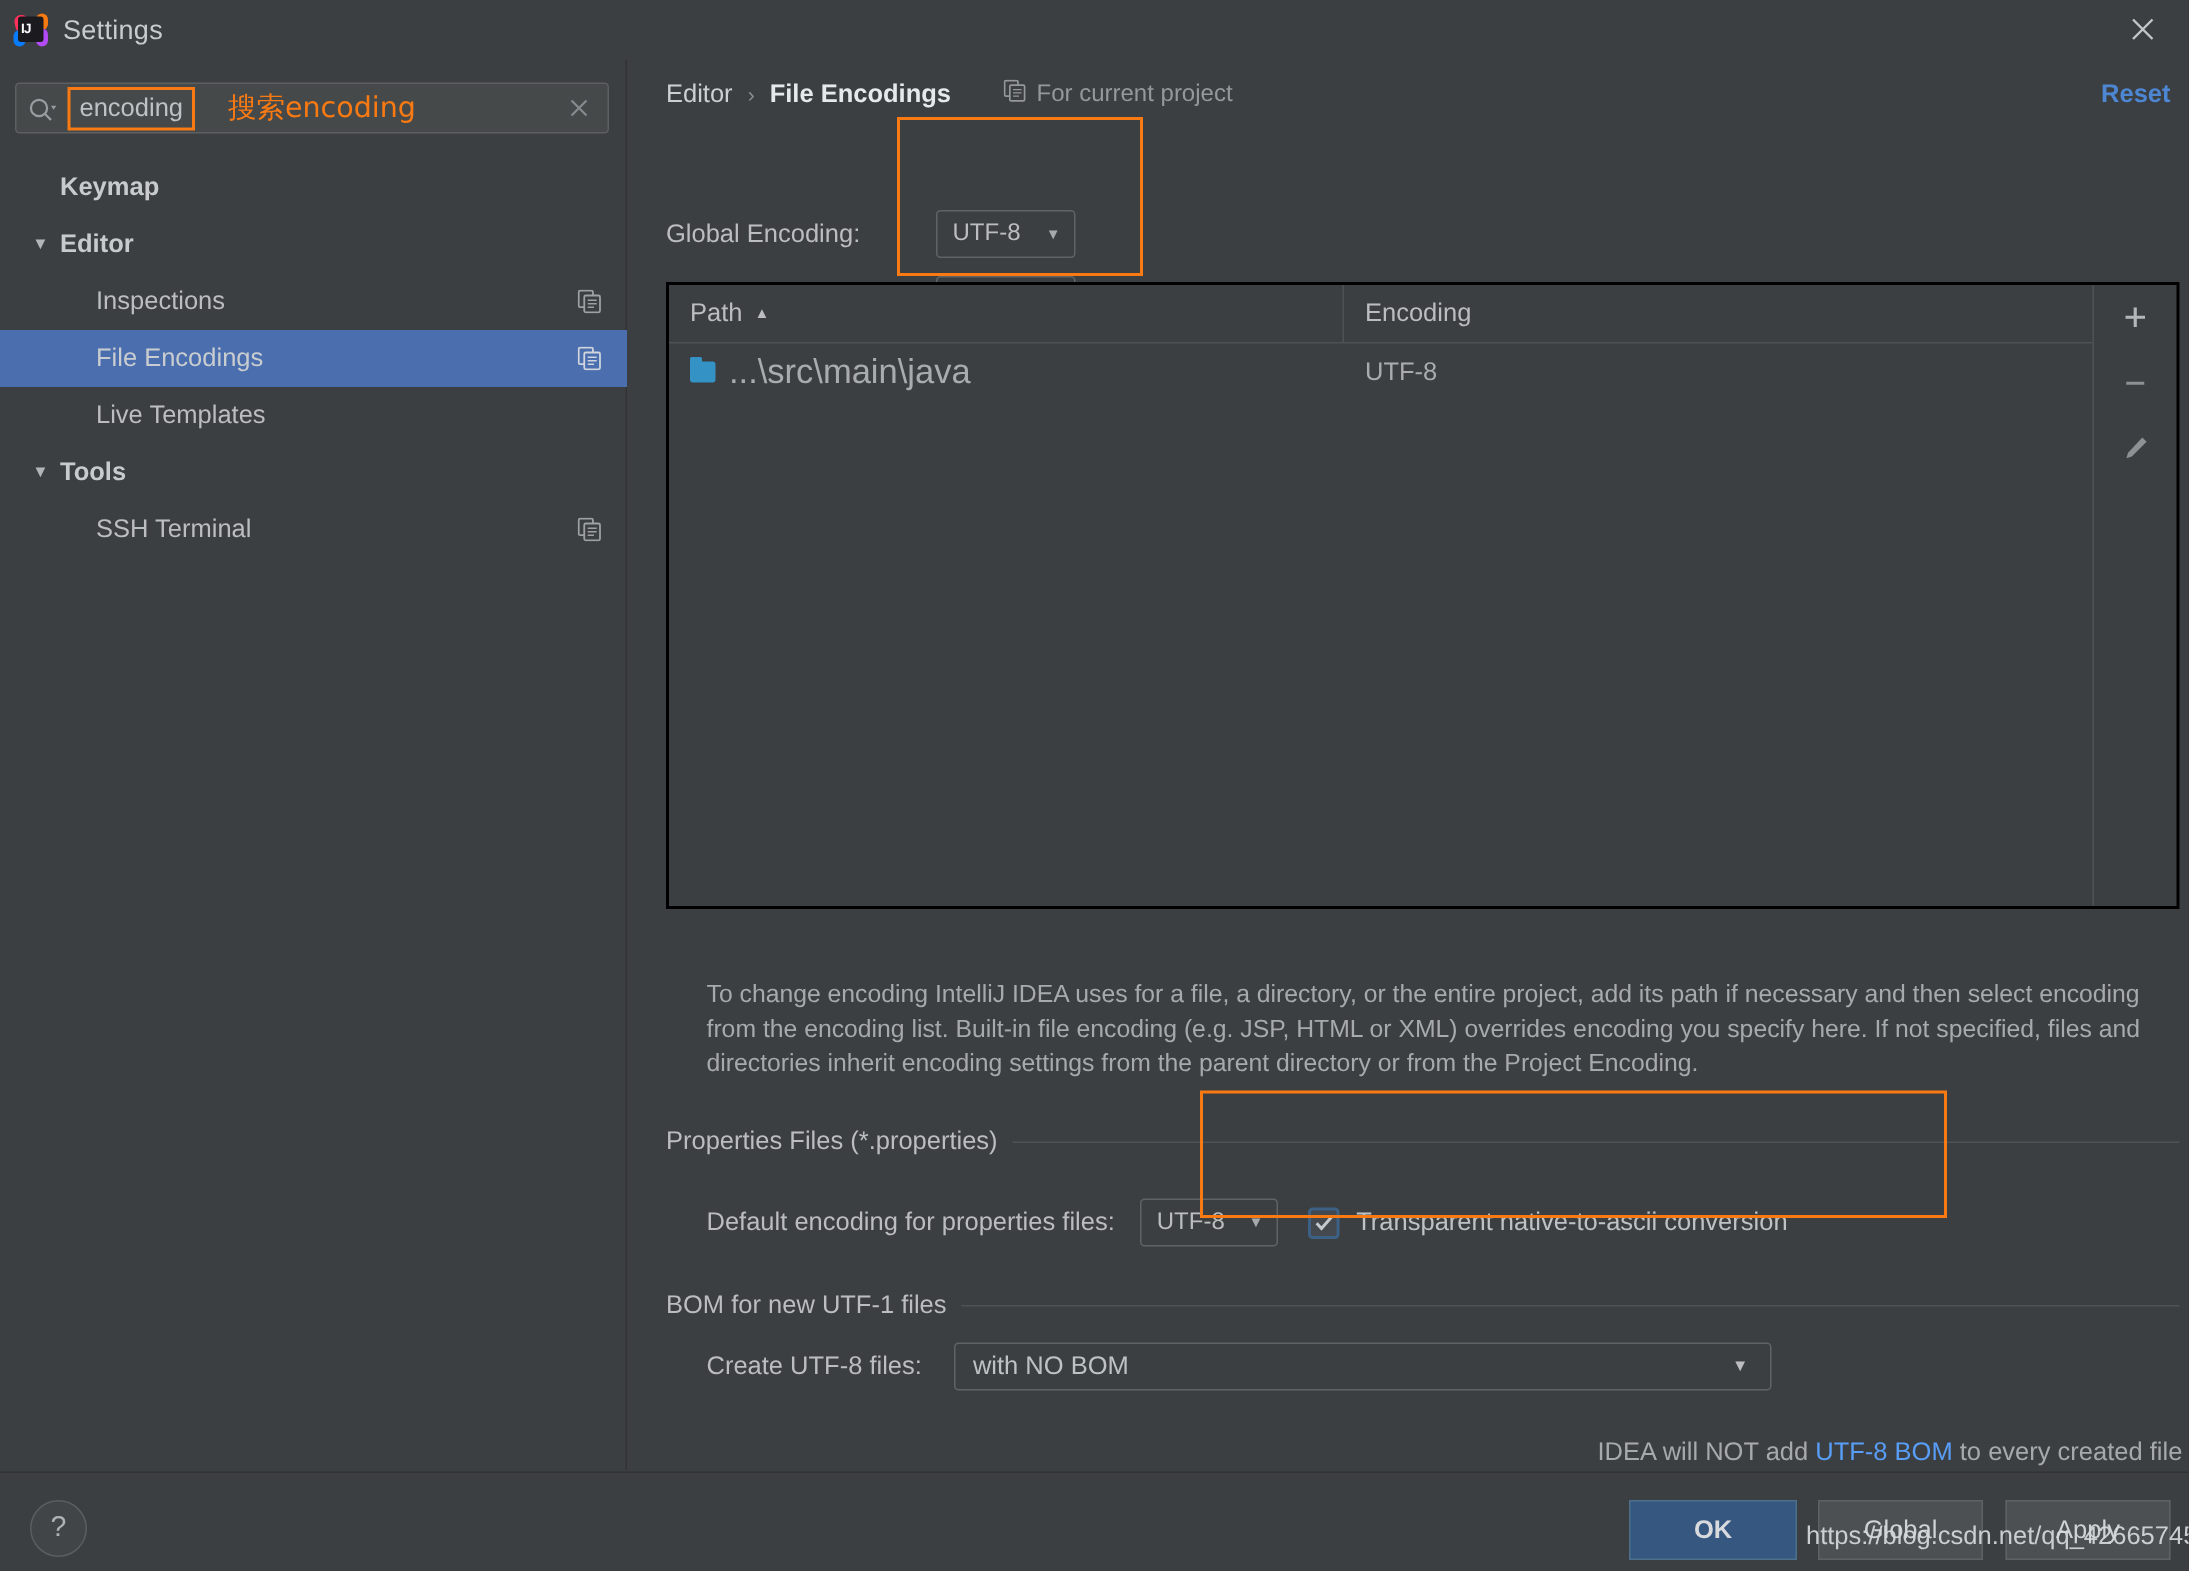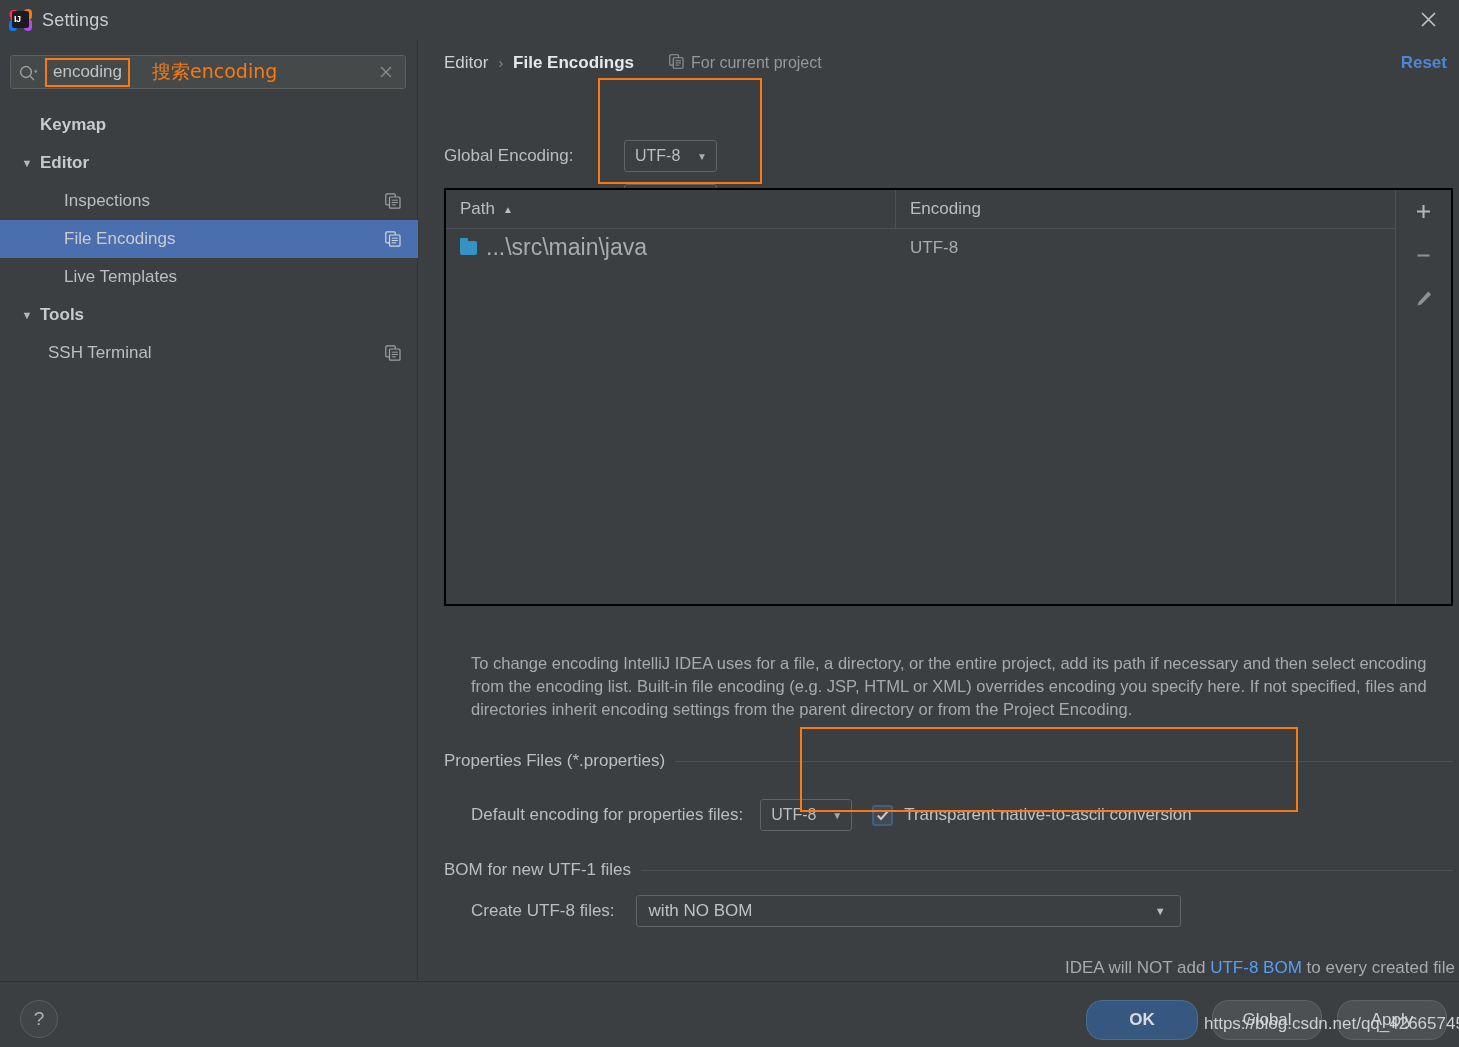--- a/index.html
+++ b/index.html
@@ -252,21 +252,21 @@
   }
   .help-btn {
     position: absolute; left: 20px; top: 1000px;
     width: 38px; height: 38px; border-radius: 50%;
     border: 1px solid #5a5e60; background: #424547;
     color: #b0b3b5; font-size: 19px;
     display: flex; align-items: center; justify-content: center;
     cursor: pointer;
   }
   .btn {
-    position: absolute; height: 40px; border-radius: 16px;
+    position: absolute; height: 40px; border-radius: 0;
     display: flex; align-items: center; justify-content: center;
     font-size: 17px; cursor: pointer;
   }
   .btn-ok {
     left: 1086px; top: 1000px; width: 112px;
     background: #365880; border: 1px solid #4c708c; color: #d8dade;
     font-weight: bold;
   }
   .btn-cancel {
     left: 1212px; top: 1000px; width: 110px;
@@ -367,21 +367,21 @@
         <div class="tree-label" style="margin-left:24px">Live Templates</div>
       </div>
 
       <div class="tree-row">
         <div class="caret">▼</div>
         <div class="tree-label bold">Tools</div>
       </div>
 
       <div class="tree-row indent1">
         <div class="caret hidden">▼</div>
-        <div class="tree-label" style="margin-left:8px">SSH Terminal</div>
+        <div class="tree-label" style="margin-left:24px">SSH Terminal</div>
         <div class="copy-icon">
           <svg width="16" height="16" viewBox="0 0 16 16">
             <rect x="0.8" y="0.8" width="9.5" height="11" rx="1" stroke="currentColor" stroke-width="1.2" fill="none"></rect>
             <rect x="4.5" y="4" width="10.5" height="11.2" rx="1" stroke="currentColor" stroke-width="1.2" fill="#3c3f41"></rect>
             <path d="M6.8 7.2 H12.8 M6.8 9.5 H12.8 M6.8 11.8 H11" stroke="currentColor" stroke-width="1"></path>
           </svg>
         </div>
       </div>
 
     </div>

